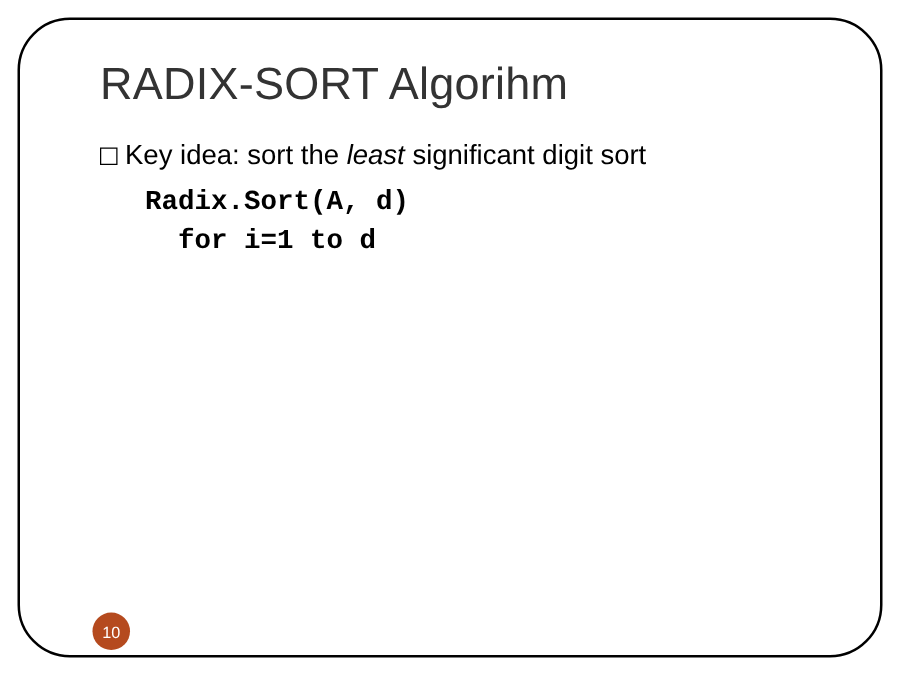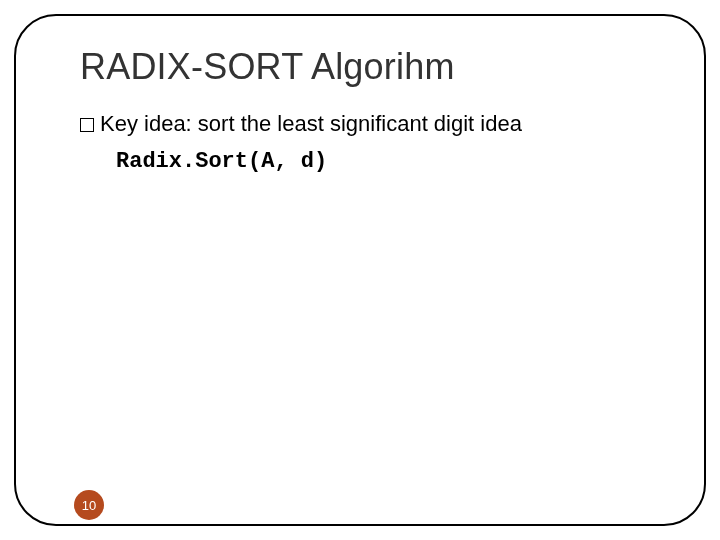--- a/index.html
+++ b/index.html
@@ -39,21 +39,21 @@
     margin-bottom: 8px;
   }
   .bullet {
     display: inline-block;
     width: 14px;
     height: 14px;
     border: 1.8px solid #000;
     margin-right: 6px;
     vertical-align: -1px;
   }
-  .ital { }
+  .ital { font-style: italic; }
   .code-block {
     margin-left: 36px;
     margin-top: 2px;
   }
   .code-line {
     font-family: "Courier New", Courier, monospace;
     font-weight: bold;
     font-size: 22px;
     color: #000;
     line-height: 1.45;
@@ -79,24 +79,25 @@
 </head>
 <body>
 
 <div class="slide">
   <div class="frame"></div>
 
   <div class="content">
     <h1 class="title">RADIX-SORT Algorihm</h1>
 
     <div class="body-line">
-      <span class="bullet"></span><span>Key idea: sort the </span><span class="ital">least</span><span> significant digit idea</span>
+      <span class="bullet"></span><span>Key idea: sort the </span><span class="ital">least</span><span> significant digit sort</span>
     </div>
 
     <div class="code-block">
       <div class="code-line">Radix.Sort(A, d)</div>
+      <div class="code-line">  for i=1 to d</div>
     </div>
   </div>
 
   <div class="page-badge">
     <span>10</span>
   </div>
 </div>
 
 </body></html>

